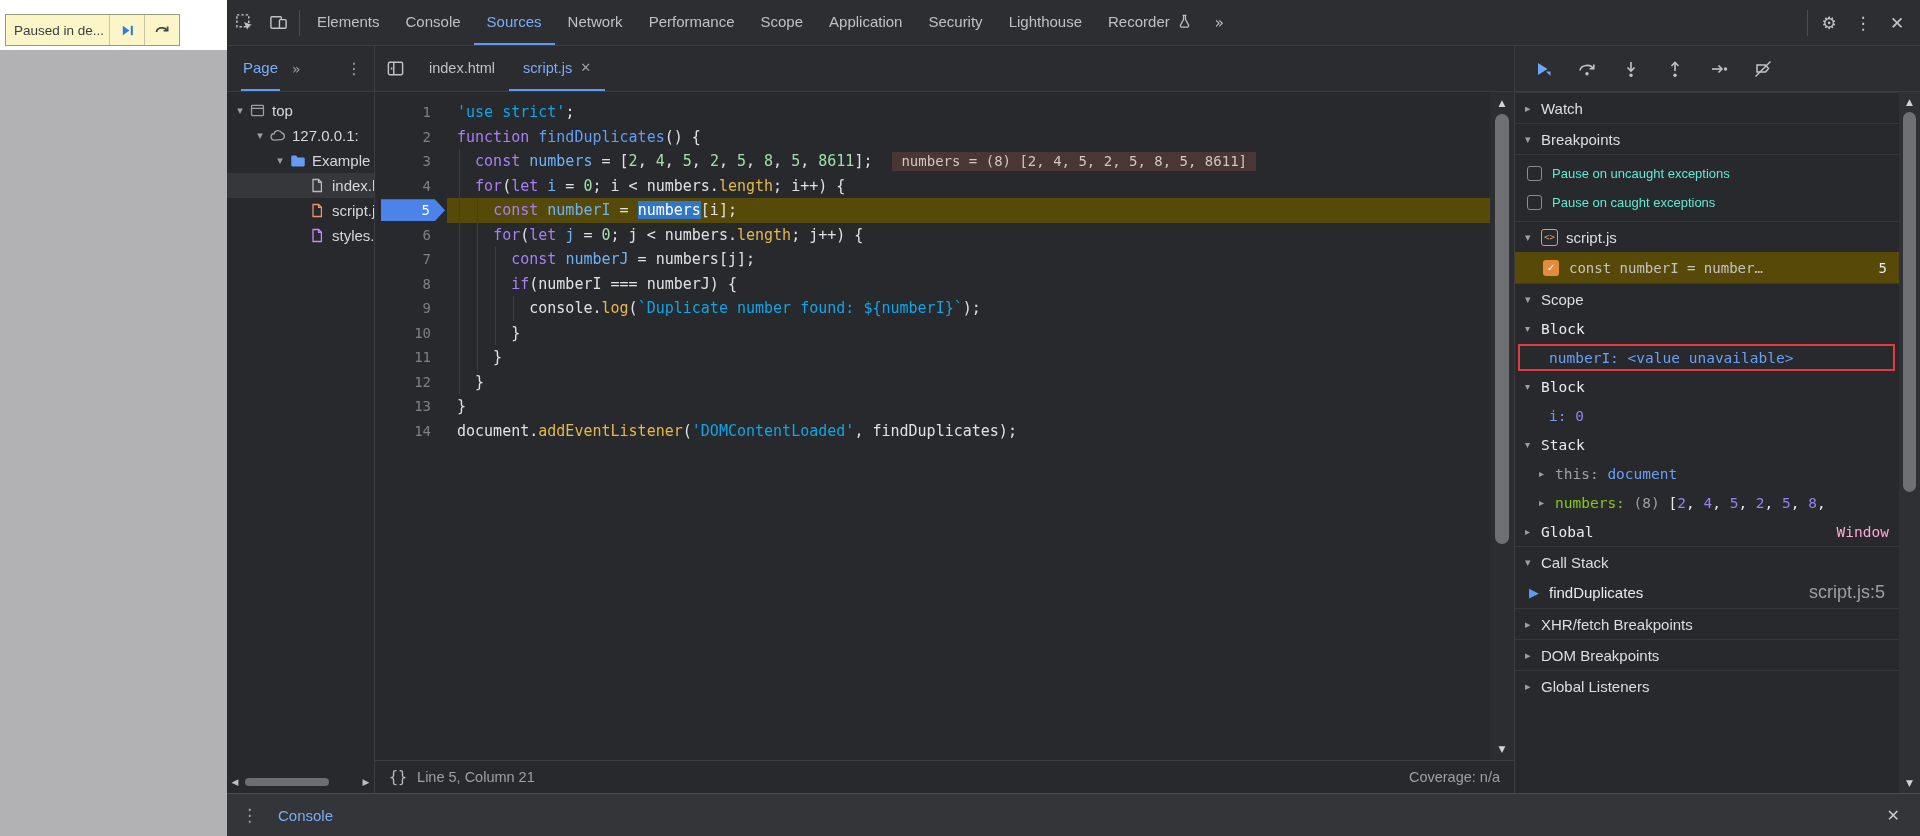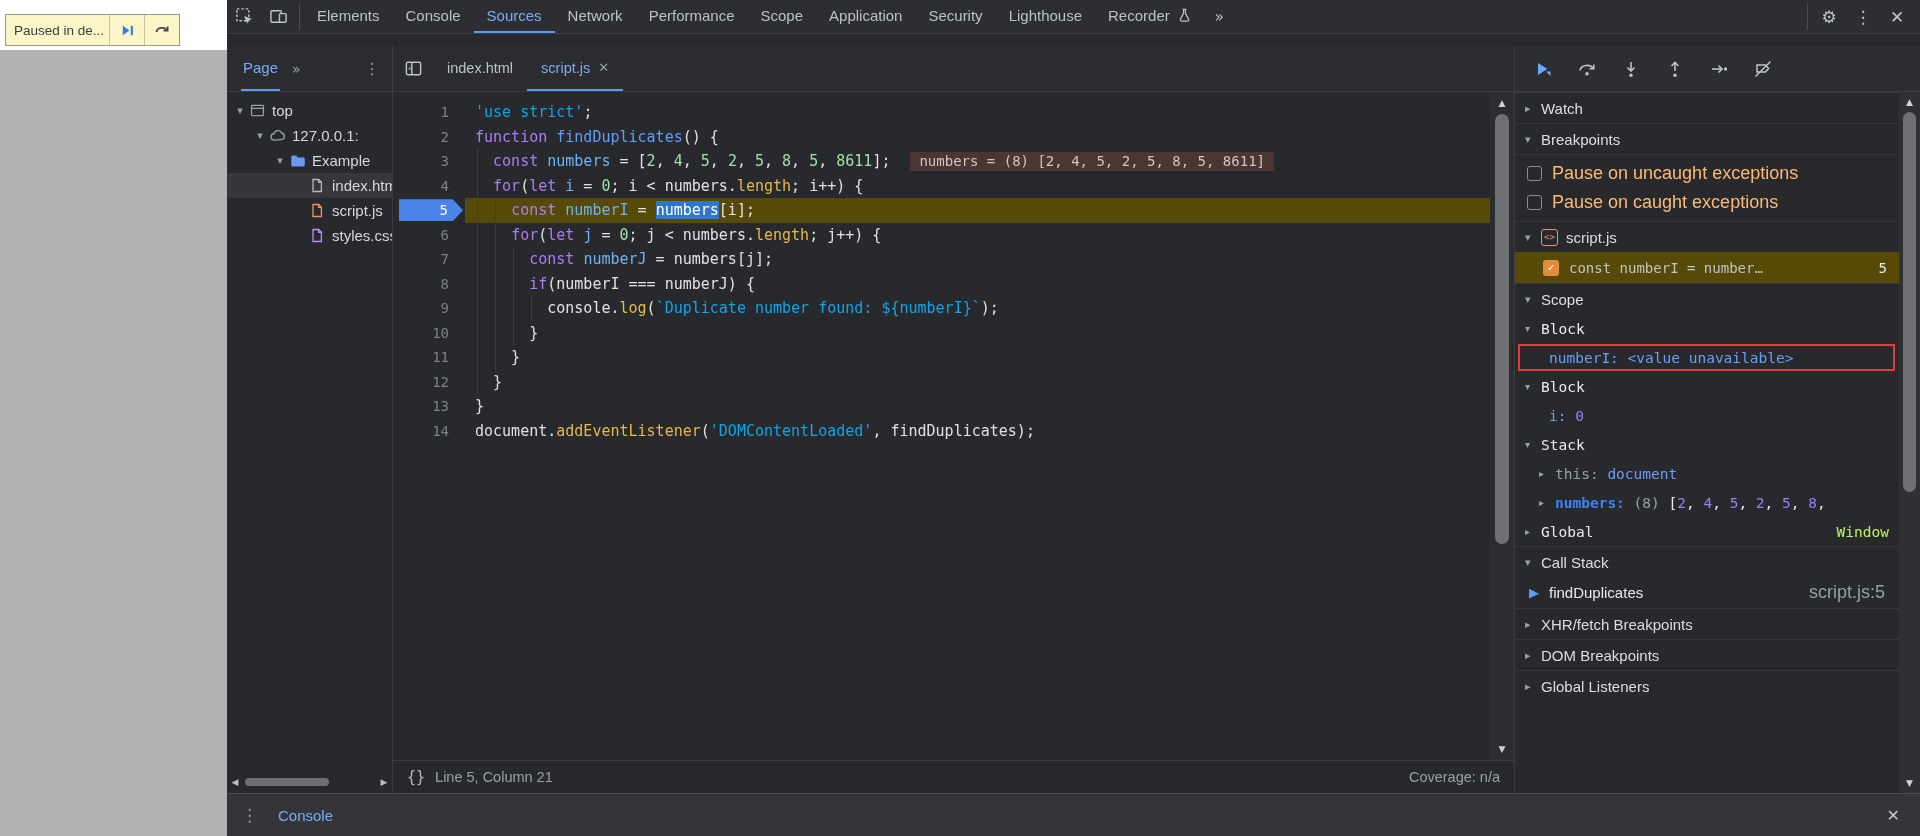--- a/index.html
+++ b/index.html
@@ -10,35 +10,35 @@
   
   .page-strip{position:absolute;left:0;top:0;width:227px;height:836px;background:#b2b1b3}
   .page-white{position:absolute;left:0;top:0;width:100%;height:50px;background:#ffffff}
   .paused-banner{position:absolute;left:5px;top:14px;width:175px;height:32px;background:#fbf5c8;border:1px solid #9b9b85;display:flex;align-items:center;font-size:13.5px;color:#3c4043}
   .paused-banner .txt{padding:0 6px 0 8px;white-space:nowrap;overflow:hidden}
   .pb-sep{width:1px;height:100%;background:#c9c5a0}
   .pb-btn{width:34px;height:100%;display:flex;align-items:center;justify-content:center;flex:none}
 
   
   .devtools{position:absolute;left:227px;top:0;right:0;bottom:0;background:#28292c}
-  .topbar{position:absolute;left:0;top:0;right:0;height:34px;background:#2d2e31;border-bottom:1px solid #3c3d40;display:flex;align-items:center}
+  .topbar{position:absolute;left:0;top:0;right:0;height:46px;background:#2d2e31;border-bottom:1px solid #3c3d40;display:flex;align-items:center}
   .tb-icon{width:34px;height:34px;display:flex;align-items:center;justify-content:center;color:#c0c3c7;flex:none}
   .v-sep{width:1px;height:26px;background:#4a4c50;margin:0 4px;flex:none}
   .tb-tabs{display:flex;height:100%}
   .tb-tab{padding:0 13px;height:100%;display:flex;align-items:center;gap:7px;font-size:15px;color:#bdc1c6;white-space:nowrap;border-bottom:2.5px solid transparent}
   .tb-tab.active{color:#7cacf8;border-bottom-color:#5c9bf5}
   .tb-more{font-size:15px;color:#bdc1c6;padding:0 10px}
   .tb-right{margin-left:auto;display:flex;align-items:center;padding-right:6px}
   .glyph-btn{width:34px;height:34px;display:flex;align-items:center;justify-content:center;color:#c0c3c7;font-size:17px}
 
   
   .main{position:absolute;left:0;top:46px;right:0;bottom:43px;display:flex}
 
   
-  .nav{width:166px;border-right:1px solid #3c3d40;position:relative;flex:none}
+  .nav{width:148px;border-right:1px solid #3c3d40;position:relative;flex:none}
   .panel-head{height:46px;border-bottom:1px solid #3c3d40;display:flex;align-items:center;background:#2b2c2f}
   .nav-tab{margin-left:14px;height:100%;display:flex;align-items:center;font-size:15px;color:#7cacf8;border-bottom:2.5px solid #5c9bf5;padding:0 2px}
   .nav-more{color:#9aa0a6;font-size:14px;padding:0 12px}
   .nav-kebab{margin-left:auto;color:#9aa0a6;font-size:16px;padding:0 12px}
   .tree{position:absolute;top:46px;left:0;right:0;bottom:22px;overflow:hidden;padding-top:6px}
   .tree-row{height:25px;display:flex;align-items:center;font-size:15px;color:#d5d7db;white-space:nowrap;overflow:hidden}
   .tree-row.selected{background:#36373b}
   .tree-arrow{width:14px;flex:none;color:#9aa0a6;font-size:11px;text-align:center;font-family:"DejaVu Sans",sans-serif}
   .tree-ico{width:18px;height:18px;flex:none;margin:0 5px 0 2px}
   .hscroll{position:absolute;left:0;right:0;bottom:2px;height:18px;display:flex;align-items:center}
@@ -77,34 +77,34 @@
   .rpanel{width:405px;flex:none;position:relative;background:#28292c}
   .rp-toolbar{height:46px;background:#2d2e31;border-bottom:1px solid #3c3d40;display:flex;align-items:center;gap:8px;padding:0 10px}
   .rp-btn{width:36px;height:34px;display:flex;align-items:center;justify-content:center}
   .rp-scroll{position:absolute;left:0;top:46px;right:21px;bottom:0;overflow:hidden}
   .rp-sb{position:absolute;right:0;top:46px;bottom:0;width:21px;background:#2f3033}
   .pill-area{height:52px;display:flex;align-items:center;justify-content:center}
   .pill{background:#5f5000;color:#f2e399;border-radius:15px;height:30px;display:flex;align-items:center;gap:8px;padding:0 16px;font-size:15px}
   .rp-row{height:31px;display:flex;align-items:center;padding:0 10px;font-size:15px;color:#dcdee2;border-top:1px solid #37383b}
   .rp-arrow{width:16px;color:#9aa0a6;font-size:11px;font-family:"DejaVu Sans",sans-serif;flex:none}
   .cb{width:15px;height:15px;border:1.5px solid #898d92;border-radius:3px;margin:0 10px 0 2px;flex:none}
-  .cb-row{height:29px;display:flex;align-items:center;padding:0 10px;font-size:18px;color:#fdba74}
+  .cb-row{height:29px;display:flex;align-items:center;padding:0 10px;font-size:13px;color:#5eead4}
   .bp-file-ico{width:17px;height:17px;border:1.5px solid #e8956a;border-radius:3px;color:#e8956a;font-size:9px;display:flex;align-items:center;justify-content:center;margin-right:8px;flex:none;font-family:"DejaVu Sans Mono",monospace}
   .bp-entry{height:31px;background:#574a08;display:flex;align-items:center;padding:0 12px 0 28px;font-family:"DejaVu Sans Mono",monospace;font-size:14px;color:#c3c3c3}
   .bp-check{width:16px;height:16px;background:#e38d3c;border-radius:3px;color:#fff;font-size:11px;display:flex;align-items:center;justify-content:center;margin-right:10px;flex:none}
   .bp-entry .code{flex:1;white-space:nowrap;overflow:hidden}
   .bp-entry .ln{color:#e8eaed;margin-left:8px}
   .scope-row{height:29px;display:flex;align-items:center;padding:0 10px;font-family:"DejaVu Sans Mono",monospace;font-size:14.5px;white-space:nowrap;overflow:hidden}
   .scope-row .rp-arrow{font-size:10px}
   .ind1{padding-left:34px}.ind2{padding-left:24px}
   .c-name{color:#6a9ff7}.c-val-b{color:#6a9ff7}.c-viol{color:#997ff5}.c-gray{color:#9aa0a6}.c-white{color:#e8eaed}
-  .c-bold{font-weight:bold;color:#3b82f6}
+  .c-bold{font-weight:normal;color:#84cc16}
   .redbox{position:relative}
   .redbox::after{content:"";position:absolute;left:3px;right:4px;top:1px;bottom:1px;border:2px solid #e13d3d;pointer-events:none}
-  .right-val{margin-left:auto;color:#bef264}
+  .right-val{margin-left:auto;color:#f9a8d4}
   .frame-row{height:31px;display:flex;align-items:center;padding:0 14px;font-size:15px;color:#e8eaed}
   .frame-marker{color:#5d9bf4;font-size:13px;margin-right:10px;font-family:"DejaVu Sans",sans-serif}
   .frame-loc{margin-left:auto;color:#9aa0a6;font-size:18px}
 
   
   .drawer{position:absolute;left:0;right:0;bottom:0;height:43px;background:#333539;border-top:1px solid #4a4c50;display:flex;align-items:center}
   .drawer-kebab{color:#9aa0a6;font-size:17px;padding:0 14px}
   .drawer-tab{font-size:15px;color:#7cacf8;padding:0 6px}
   .drawer-close{margin-left:auto;color:#c7cacd;font-size:16px;padding:0 20px}
   svg{display:block}

